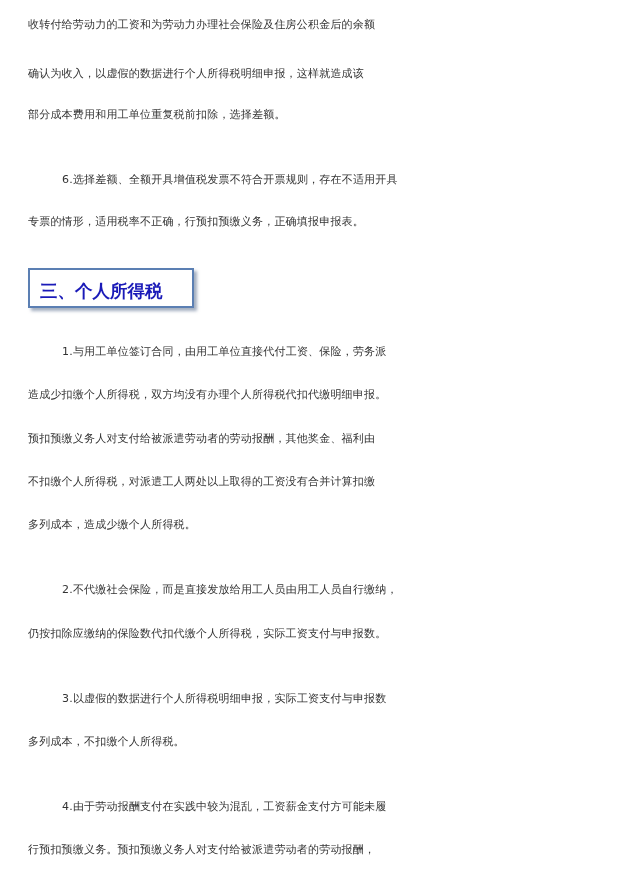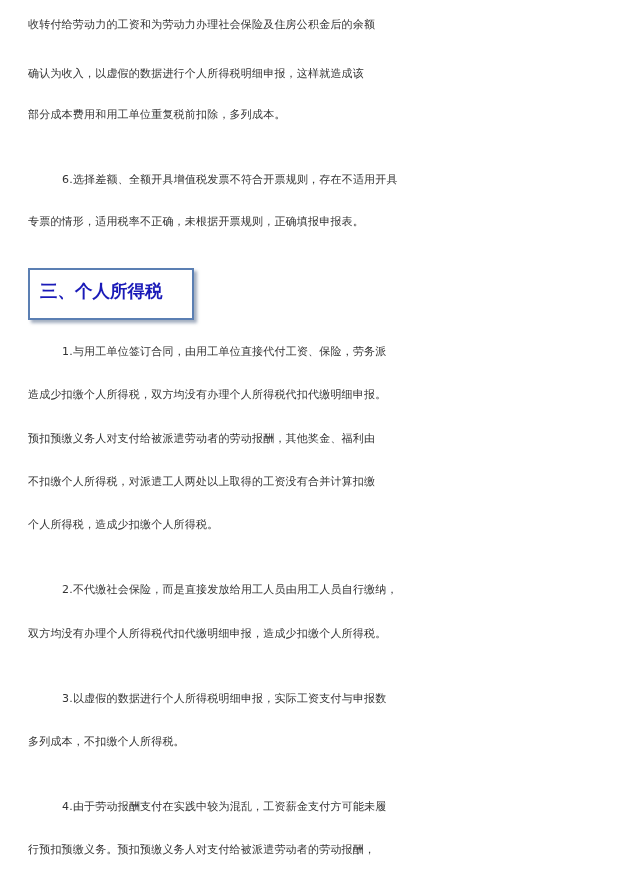--- a/index.html
+++ b/index.html
@@ -1,48 +1,48 @@
 <!DOCTYPE html>
 <html><head>
 <meta charset="utf-8">
 <style>
   html, body { margin:0; padding:0; background:#ffffff; }
   body { width:629px; height:886px; overflow:hidden; position:relative;
          font-family:"DejaVu Sans", "Liberation Sans", sans-serif; color:#333333; }
   .line { position:absolute; left:28px; width:580px; font-size:11px; line-height:22px;
           white-space:nowrap; letter-spacing:0.2px; }
   .indent { left:62px; }
-  .section-box { position:absolute; left:28px; top:268px; width:166px; height:52px;
+  .section-box { position:absolute; left:28px; top:268px; width:166px; height:40px;
                  border:2px solid #5b7fb3; background:#ffffff;
                  box-shadow:3px 3px 3px rgba(90,110,140,0.55); box-sizing:border-box; }
   .section-title { position:absolute; left:10px; top:10px; font-size:17.5px; line-height:22px;
                    font-weight:bold; color:#1a1ab8; white-space:nowrap; }
 </style>
 </head>
 <body>
 
 <div>
   <div class="line" style="top:14px">收转付给劳动力的工资和为劳动力办理社会保险及住房公积金后的余额</div>
   <div class="line" style="top:63px">确认为收入，以虚假的数据进行个人所得税明细申报，这样就造成该</div>
-  <div class="line" style="top:104px">部分成本费用和用工单位重复税前扣除，多列成本。</div>
+  <div class="line" style="top:104px">部分成本费用和用工单位重复税前扣除，选择差额。</div>
 
   <div class="line indent" style="top:169px">6.选择差额、全额开具增值税发票不符合开票规则，存在不适用开具</div>
-  <div class="line" style="top:211px">专票的情形，适用税率不正确，未根据开票规则，正确填报申报表。</div>
+  <div class="line" style="top:211px">专票的情形，适用税率不正确，行预扣预缴义务，正确填报申报表。</div>
 
   <div class="section-box">
     <span class="section-title">三、个人所得税</span>
   </div>
 
   <div class="line indent" style="top:341px">1.与用工单位签订合同，由用工单位直接代付工资、保险，劳务派</div>
   <div class="line" style="top:384px">造成少扣缴个人所得税，双方均没有办理个人所得税代扣代缴明细申报。</div>
   <div class="line" style="top:428px">预扣预缴义务人对支付给被派遣劳动者的劳动报酬，其他奖金、福利由</div>
   <div class="line" style="top:471px">不扣缴个人所得税，对派遣工人两处以上取得的工资没有合并计算扣缴</div>
-  <div class="line" style="top:514px">个人所得税，造成少扣缴个人所得税。</div>
+  <div class="line" style="top:514px">多列成本，造成少缴个人所得税。</div>
 
   <div class="line indent" style="top:579px">2.不代缴社会保险，而是直接发放给用工人员由用工人员自行缴纳，</div>
-  <div class="line" style="top:623px">双方均没有办理个人所得税代扣代缴明细申报，造成少扣缴个人所得税。</div>
+  <div class="line" style="top:623px">仍按扣除应缴纳的保险数代扣代缴个人所得税，实际工资支付与申报数。</div>
 
   <div class="line indent" style="top:688px">3.以虚假的数据进行个人所得税明细申报，实际工资支付与申报数</div>
   <div class="line" style="top:731px">多列成本，不扣缴个人所得税。</div>
 
   <div class="line indent" style="top:796px">4.由于劳动报酬支付在实践中较为混乱，工资薪金支付方可能未履</div>
   <div class="line" style="top:839px">行预扣预缴义务。预扣预缴义务人对支付给被派遣劳动者的劳动报酬，</div>
 </div>
 
 </body></html>

